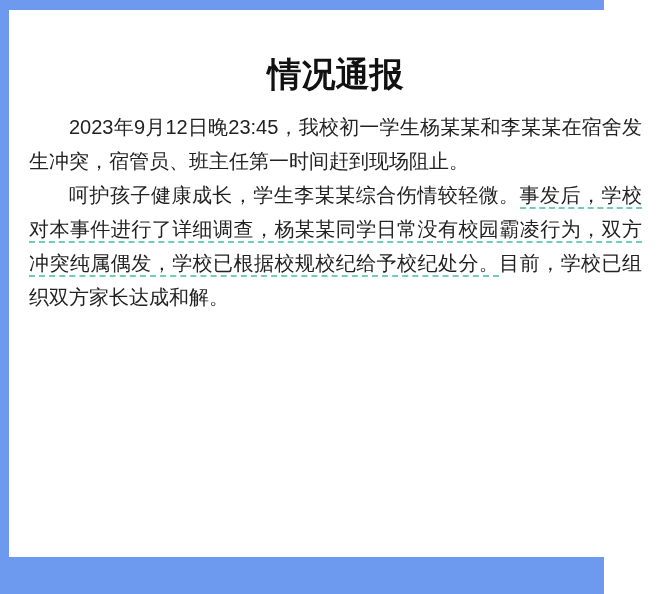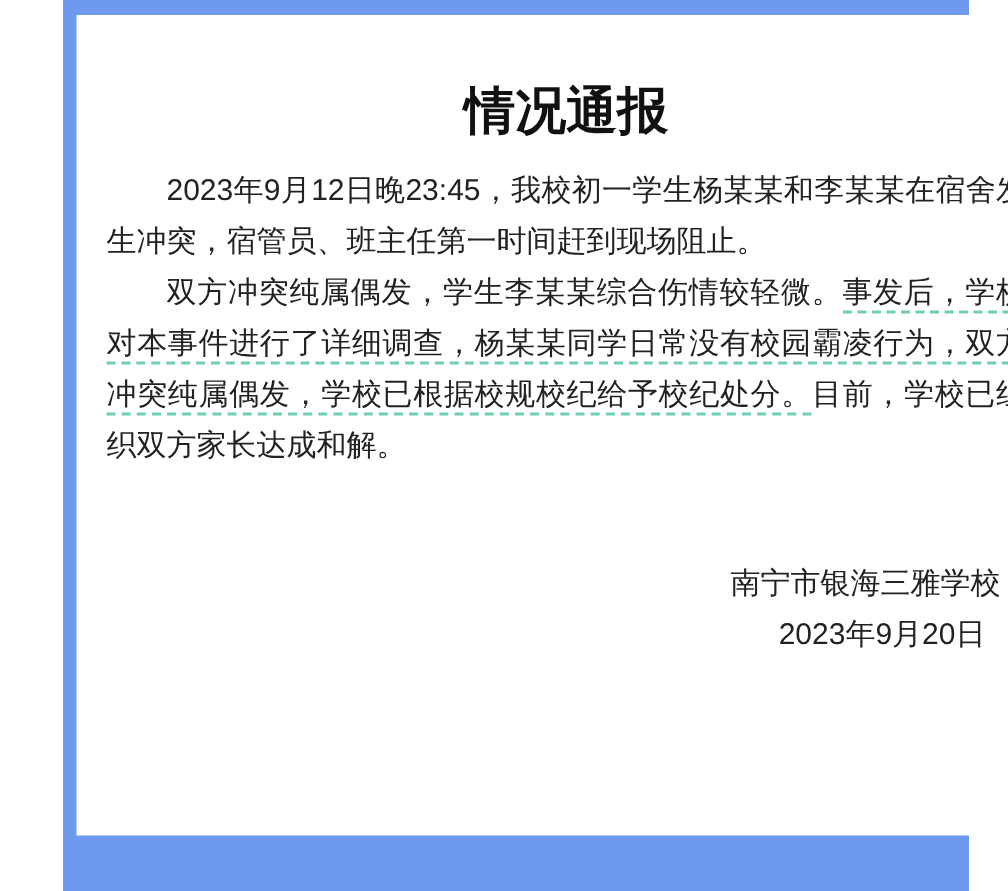--- a/index.html
+++ b/index.html
@@ -10,21 +10,20 @@
     width: 672px;
     height: 594px;
     overflow: hidden;
     font-family: "Liberation Sans", "DejaVu Sans", sans-serif;
   }
   .frame {
     position: relative;
     width: 604px;
     height: 594px;
     background: #6D9AEF;
-    margin-left: 42px;
   }
   .card {
     position: absolute;
     left: 9px;
     top: 10px;
     width: 653px;
     height: 547px;
     background: #FFFFFF;
     box-sizing: border-box;
     padding: 42px 20px 0 20px;
@@ -73,24 +72,20 @@
 
 <div class="frame">
   <div class="card">
 
     <h1 class="title">情况通报</h1>
 
     <div class="body-text">
 
       <p class="para"><span>2023年9月12日晚23:45，我校初一学生杨某某和李某某在宿舍发生冲突，宿管员、班主任第一时间赶到现场阻止。</span></p>
 
-      <p class="para"><span>双方冲突纯属偶发，学生李某某综合伤情较轻微。</span><span class="u-dashed">事发后，学校对本事件进行了详细调查，杨某某同学日常没有校园霸凌行为，双方冲突纯属偶发，学校已根据校规校纪给予校纪处分。</span><span>目前，学校已组织双方家长达成和解。</span></p>
+      <p class="para"><span>呵护孩子健康成长，学生李某某综合伤情较轻微。</span><span class="u-dashed">事发后，学校对本事件进行了详细调查，杨某某同学日常没有校园霸凌行为，双方冲突纯属偶发，学校已根据校规校纪给予校纪处分。</span><span>目前，学校已组织双方家长达成和解。</span></p>
 
 
     </div>
 
-    <div class="signature">
-      <span class="sig-school">南宁市银海三雅学校</span>
-      <span class="sig-date">2023年9月20日</span>
-    </div>
 
   </div>
 </div>
 
 </body></html>

